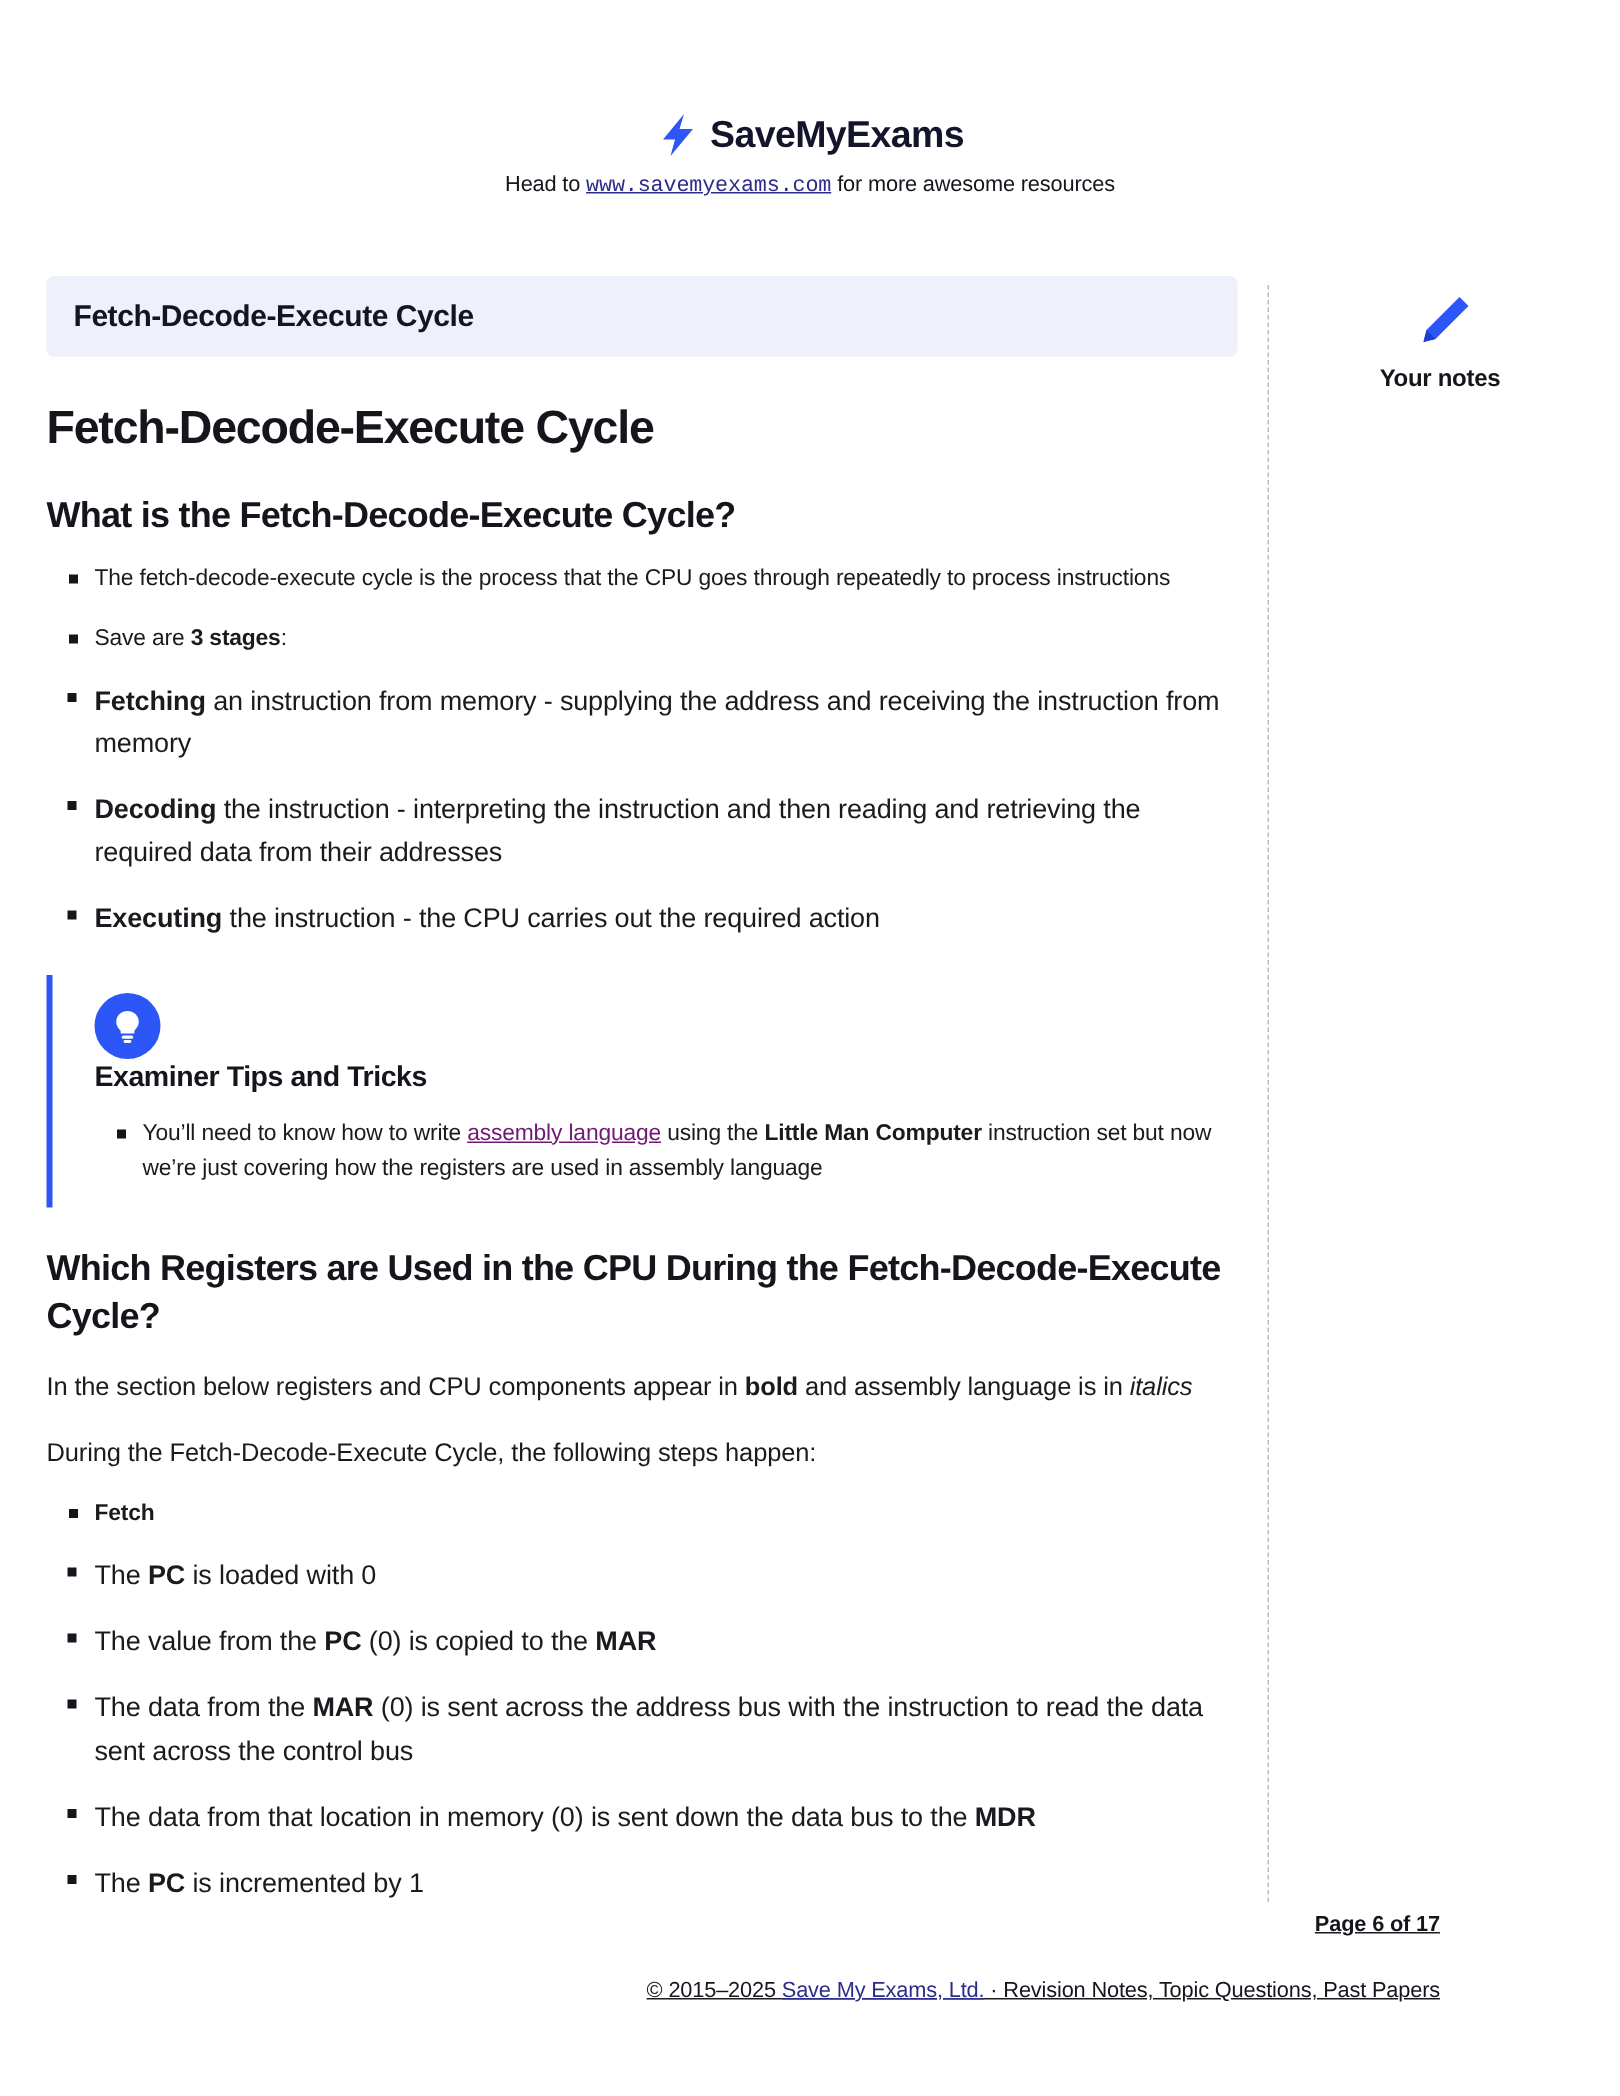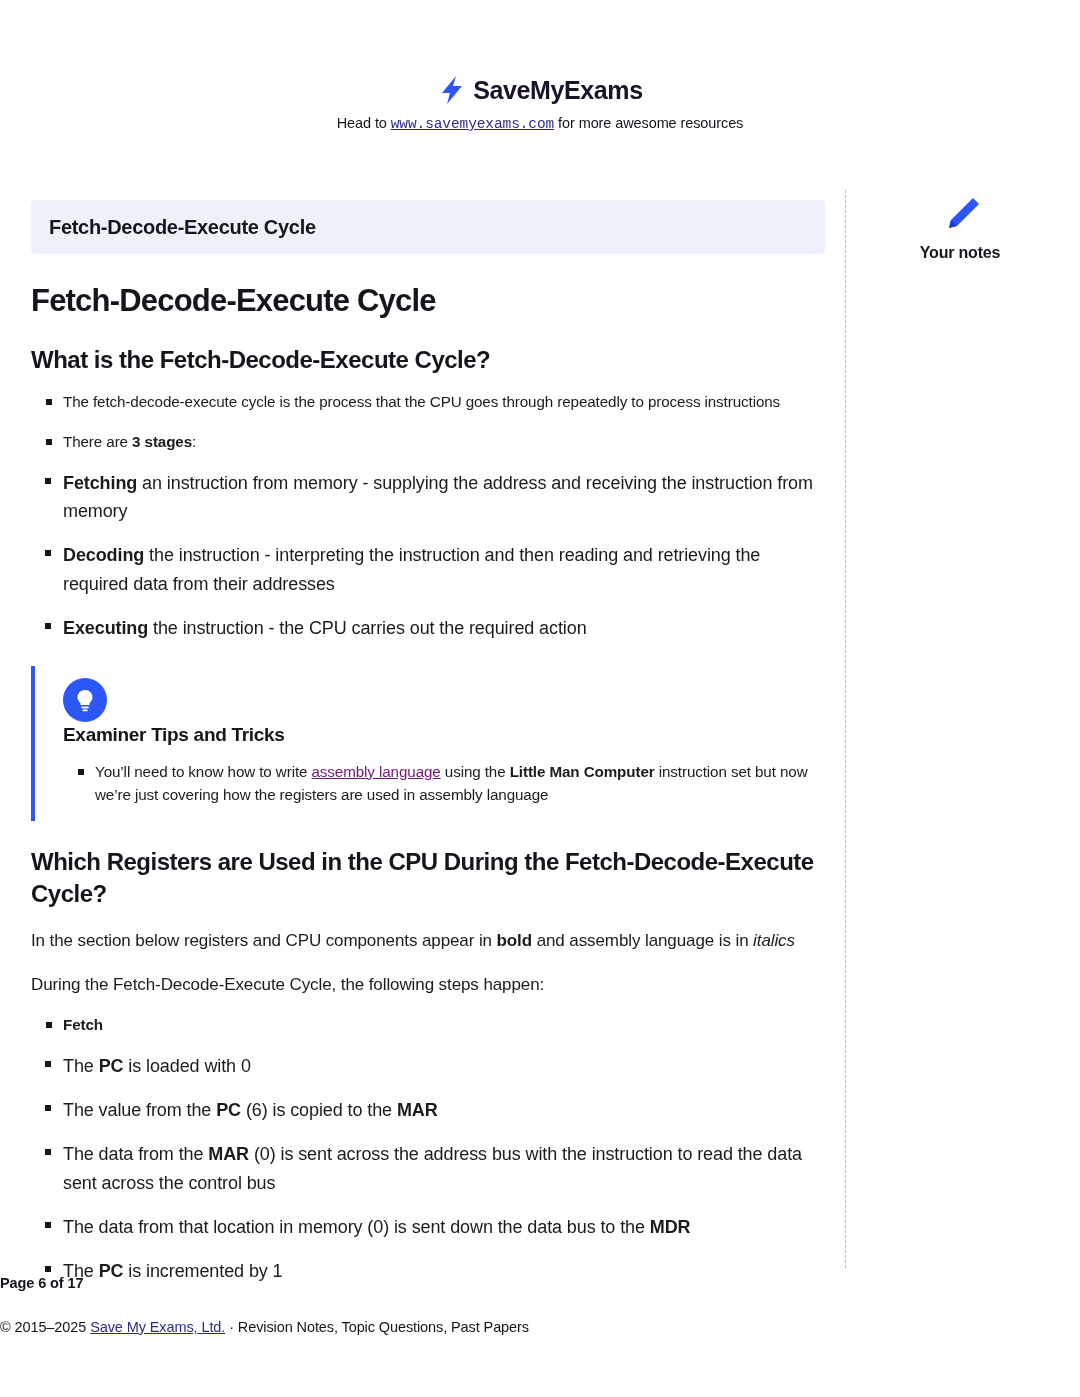--- a/index.html
+++ b/index.html
@@ -53,21 +53,21 @@
   .header-sub a {
     color: #2c2c8c;
     text-decoration: underline;
     font-family: Liberation Mono, monospace;
   }
 
   
   .content {
     position: absolute;
     left: 31px;
-    top: 200px;
+    top: 184px;
     width: 794px;
   }
 
   .title-banner {
     background: #eef0fc;
     border-radius: 5px;
     height: 54px;
     display: flex;
     align-items: center;
     padding-left: 18px;
@@ -209,21 +209,22 @@
     letter-spacing: -0.2px;
     color: #15151c;
   }
 
   
   .footer {
     position: absolute;
     left: 0;
     top: 1275px;
     width: 960px;
-    text-align: left;
+    text-align: right;
+    text-decoration: underline;
   }
   .footer .pageno {
     font-size: 14.5px;
     font-weight: bold;
     letter-spacing: -0.1px;
     color: #15151c;
   }
   .footer .copy {
     margin-top: 28px;
     font-size: 14.5px;
@@ -273,21 +274,21 @@
 
     <h1 class="doc-title">Fetch-Decode-Execute Cycle</h1>
 
     <h2 class="doc-h2">What is the Fetch-Decode-Execute Cycle?</h2>
 
     <ul class="lvl1">
       <li>
         <span>The fetch-decode-execute cycle is the process that the CPU goes through repeatedly to process instructions</span>
       </li>
       <li>
-        <span>There are </span><b>3 stages</b><span>:</span>
+        <span>Save are </span><b>3 stages</b><span>:</span>
       </li>
     </ul>
 
     <ul class="lvl2 indent-1">
       <li>
         <b>Fetching</b><span> an instruction from memory - supplying the address and receiving the instruction from memory</span>
       </li>
       <li>
         <b>Decoding</b><span> the instruction - interpreting the instruction and then reading and retrieving the required data from their addresses</span>
       </li>
@@ -324,21 +325,21 @@
       <li>
         <b>Fetch</b>
       </li>
     </ul>
 
     <ul class="lvl2 indent-1">
       <li>
         <span>The </span><b>PC</b><span> is loaded with 0</span>
       </li>
       <li>
-        <span>The value from the </span><b>PC</b><span> (6) is copied to the </span><b>MAR</b>
+        <span>The value from the </span><b>PC</b><span> (0) is copied to the </span><b>MAR</b>
       </li>
       <li>
         <span>The data from the </span><b>MAR</b><span> (0) is sent across the address bus with the instruction to read the data sent across the control bus</span>
       </li>
       <li>
         <span>The data from that location in memory (0) is sent down the data bus to the </span><b>MDR</b>
       </li>
       <li>
         <span>The </span><b>PC</b><span> is incremented by 1</span>
       </li>

